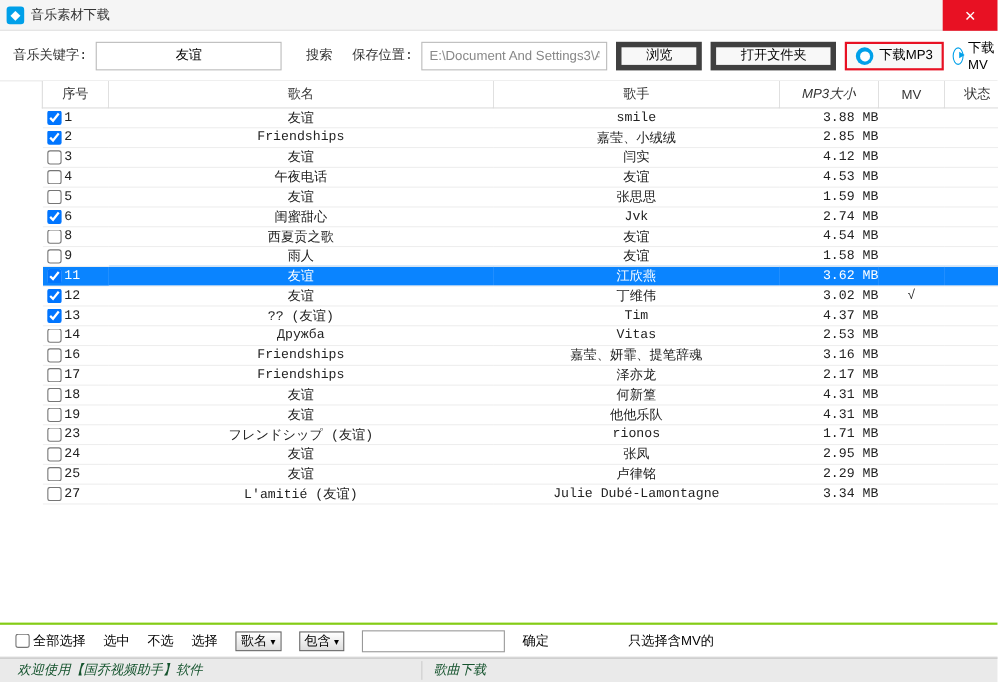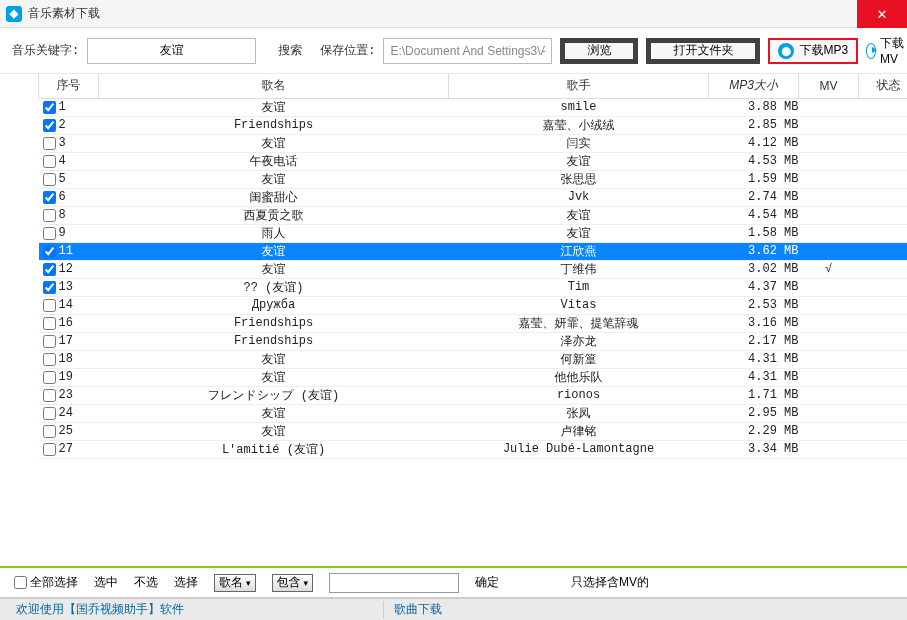--- a/index.html
+++ b/index.html
@@ -31,21 +31,21 @@
 .col-idx { width: 60px; }
 .col-song { width: 350px; }
 .col-artist { width: 260px; }
 .col-size { width: 90px; font-style: italic; }
 .col-mv { width: 60px; }
 .col-state { width: 60px; }
 .footer1 { height: 30px; display: flex; align-items: center; padding: 0 14px; gap: 16px; border-bottom: 1px solid #ccc; }
 .footer1 input[type="checkbox"] { margin-right: 3px; vertical-align: middle; }
 .footer1 .spacer { width: 40px; }
 .statusbar { height: 22px; background: #eaeaea; display: flex; align-items: center; padding: 0 6px; border-top: 1px solid #ccc; }
-.statusbar .cell { padding: 0 10px; color: #0369a1; }
+.statusbar .cell { padding: 0 10px; color: #14532d; font-style: italic; }
 .statusbar .cell:first-child { width: 378px; border-right: 1px solid #ccc; }
 .chk { width: 13px; height: 13px; }
 .sel-dd { border: 1px solid #666; background: linear-gradient(#fff,#ddd); height: 18px; padding: 0 4px; display: inline-flex; align-items: center; gap: 3px; }
 .sel-dd::after { content: "▾"; font-size: 9px; }
 ::-webkit-scrollbar { width: 16px; background: #f0f0f0; }
 ::-webkit-scrollbar-thumb { background: #c0c0c0; border: 1px solid #a0a0a0; }
 </style>
 </head>
 <body>
 

